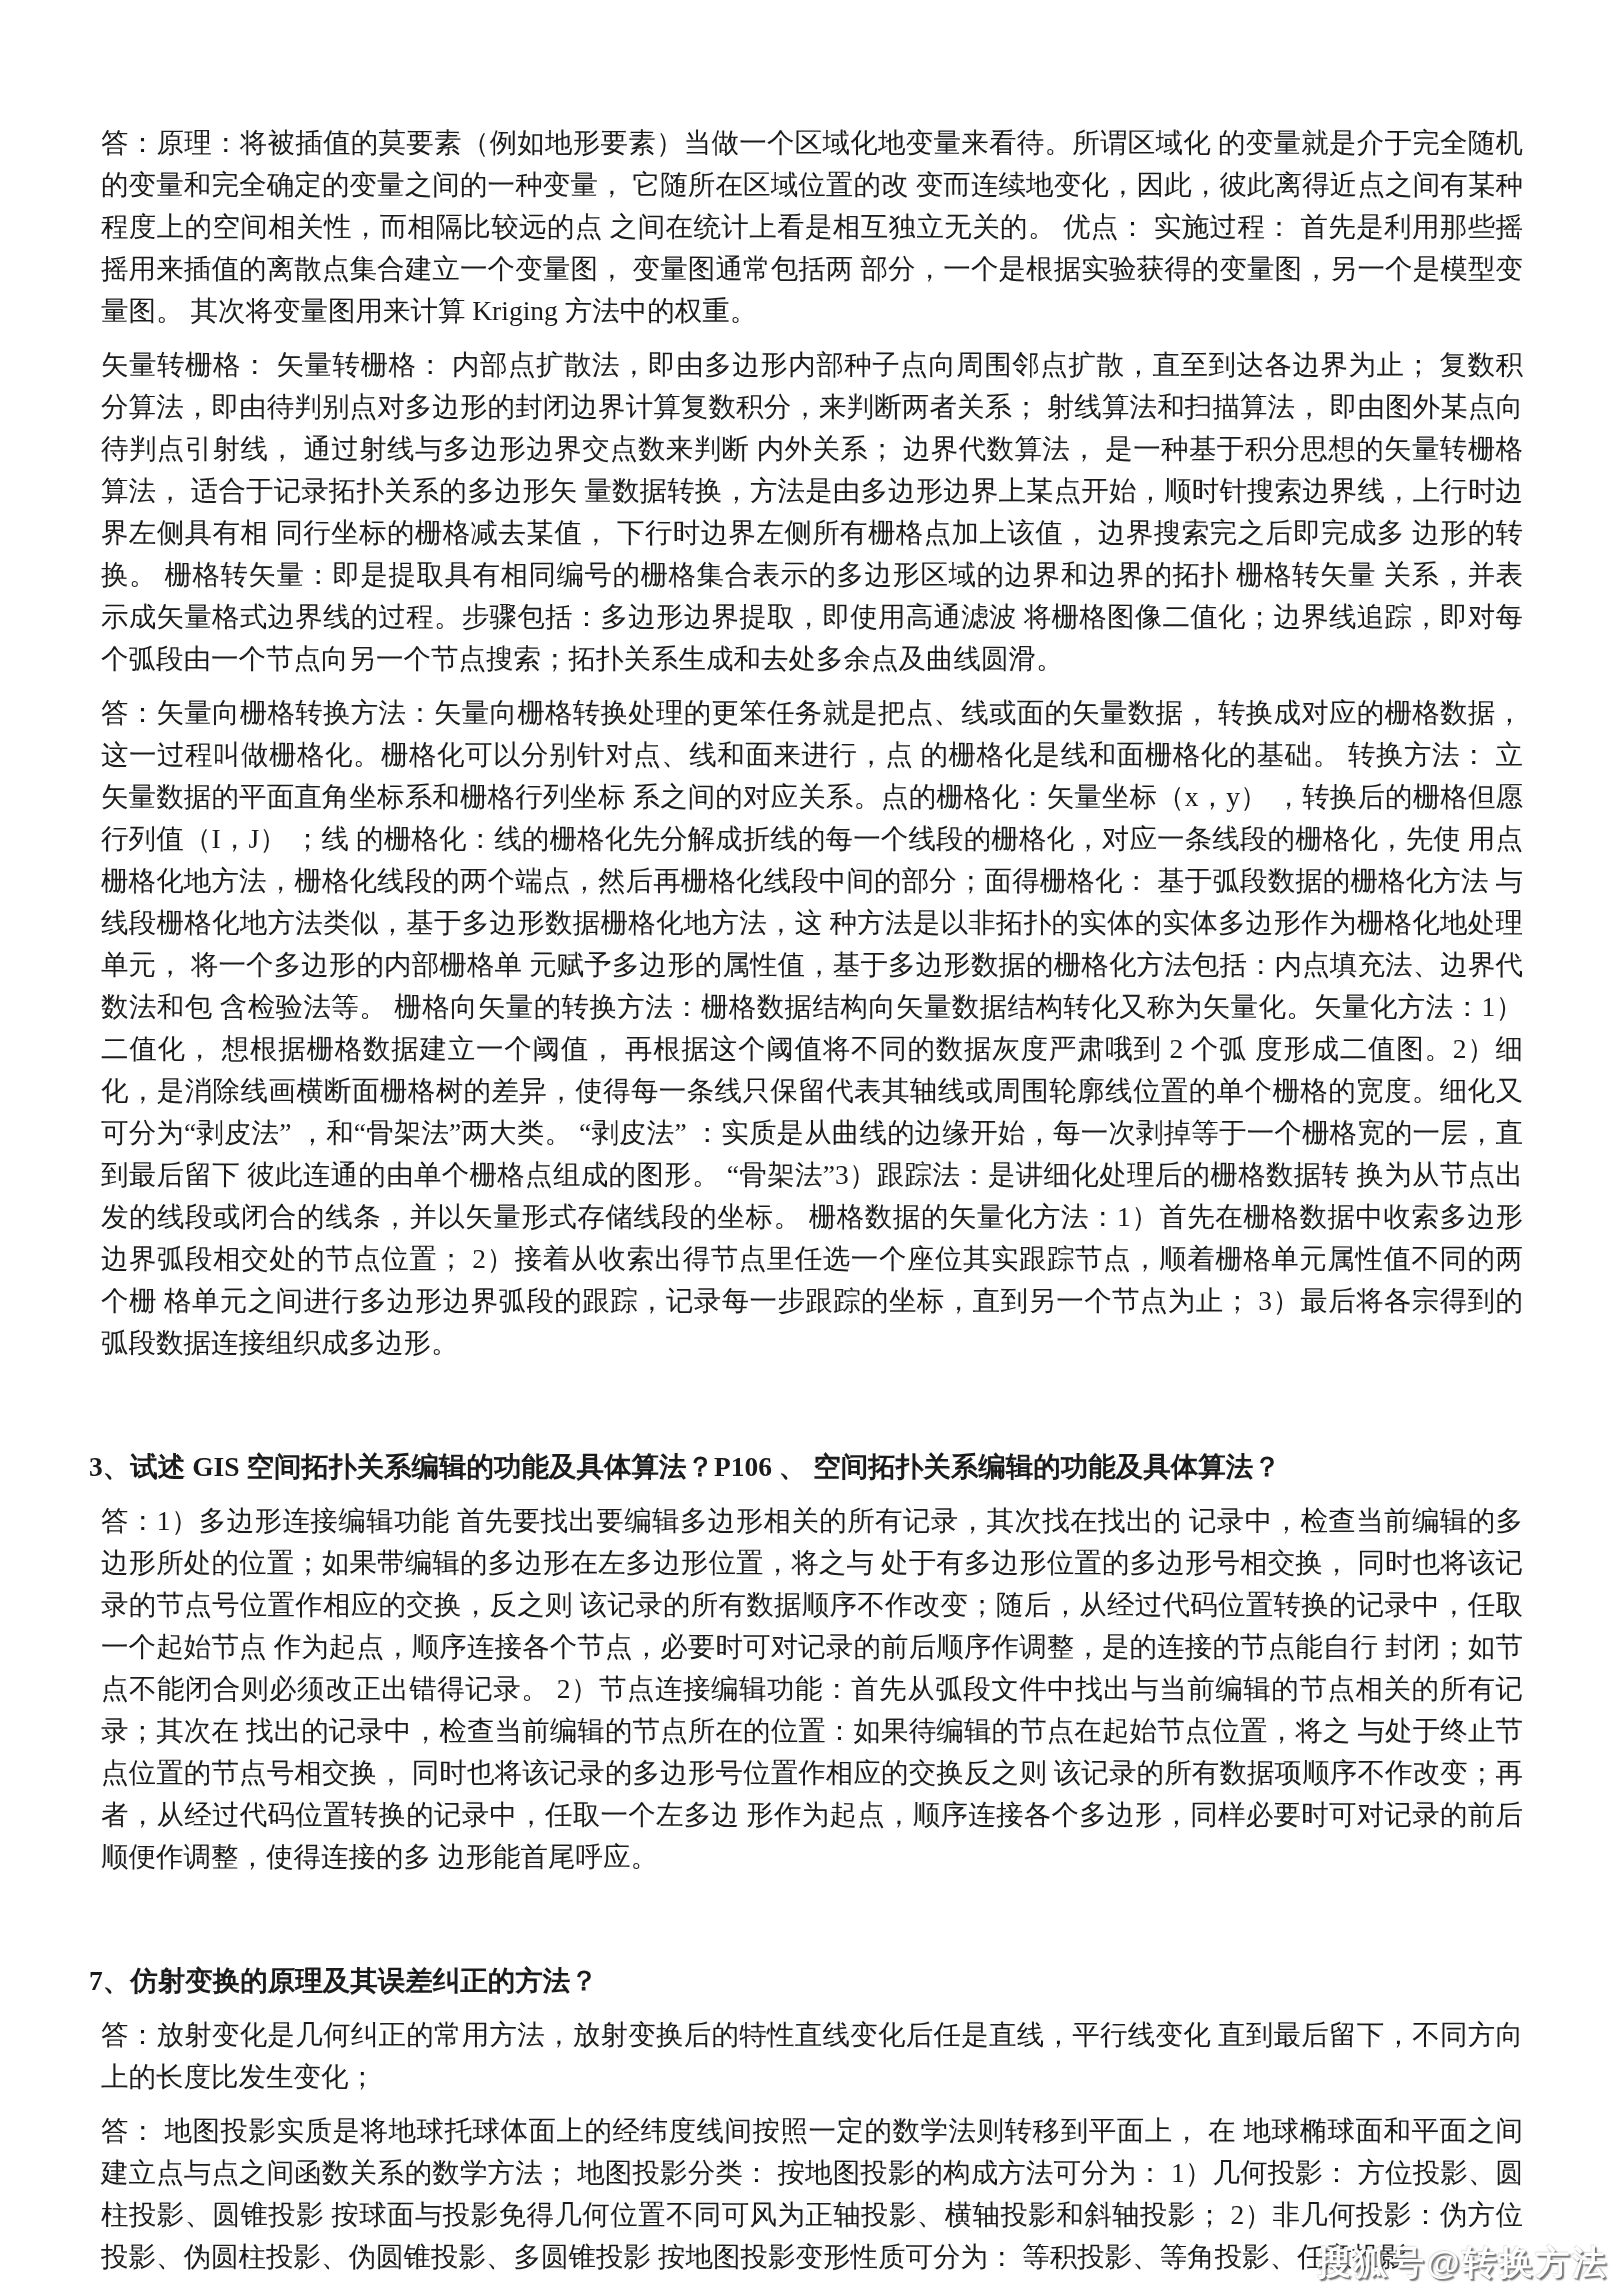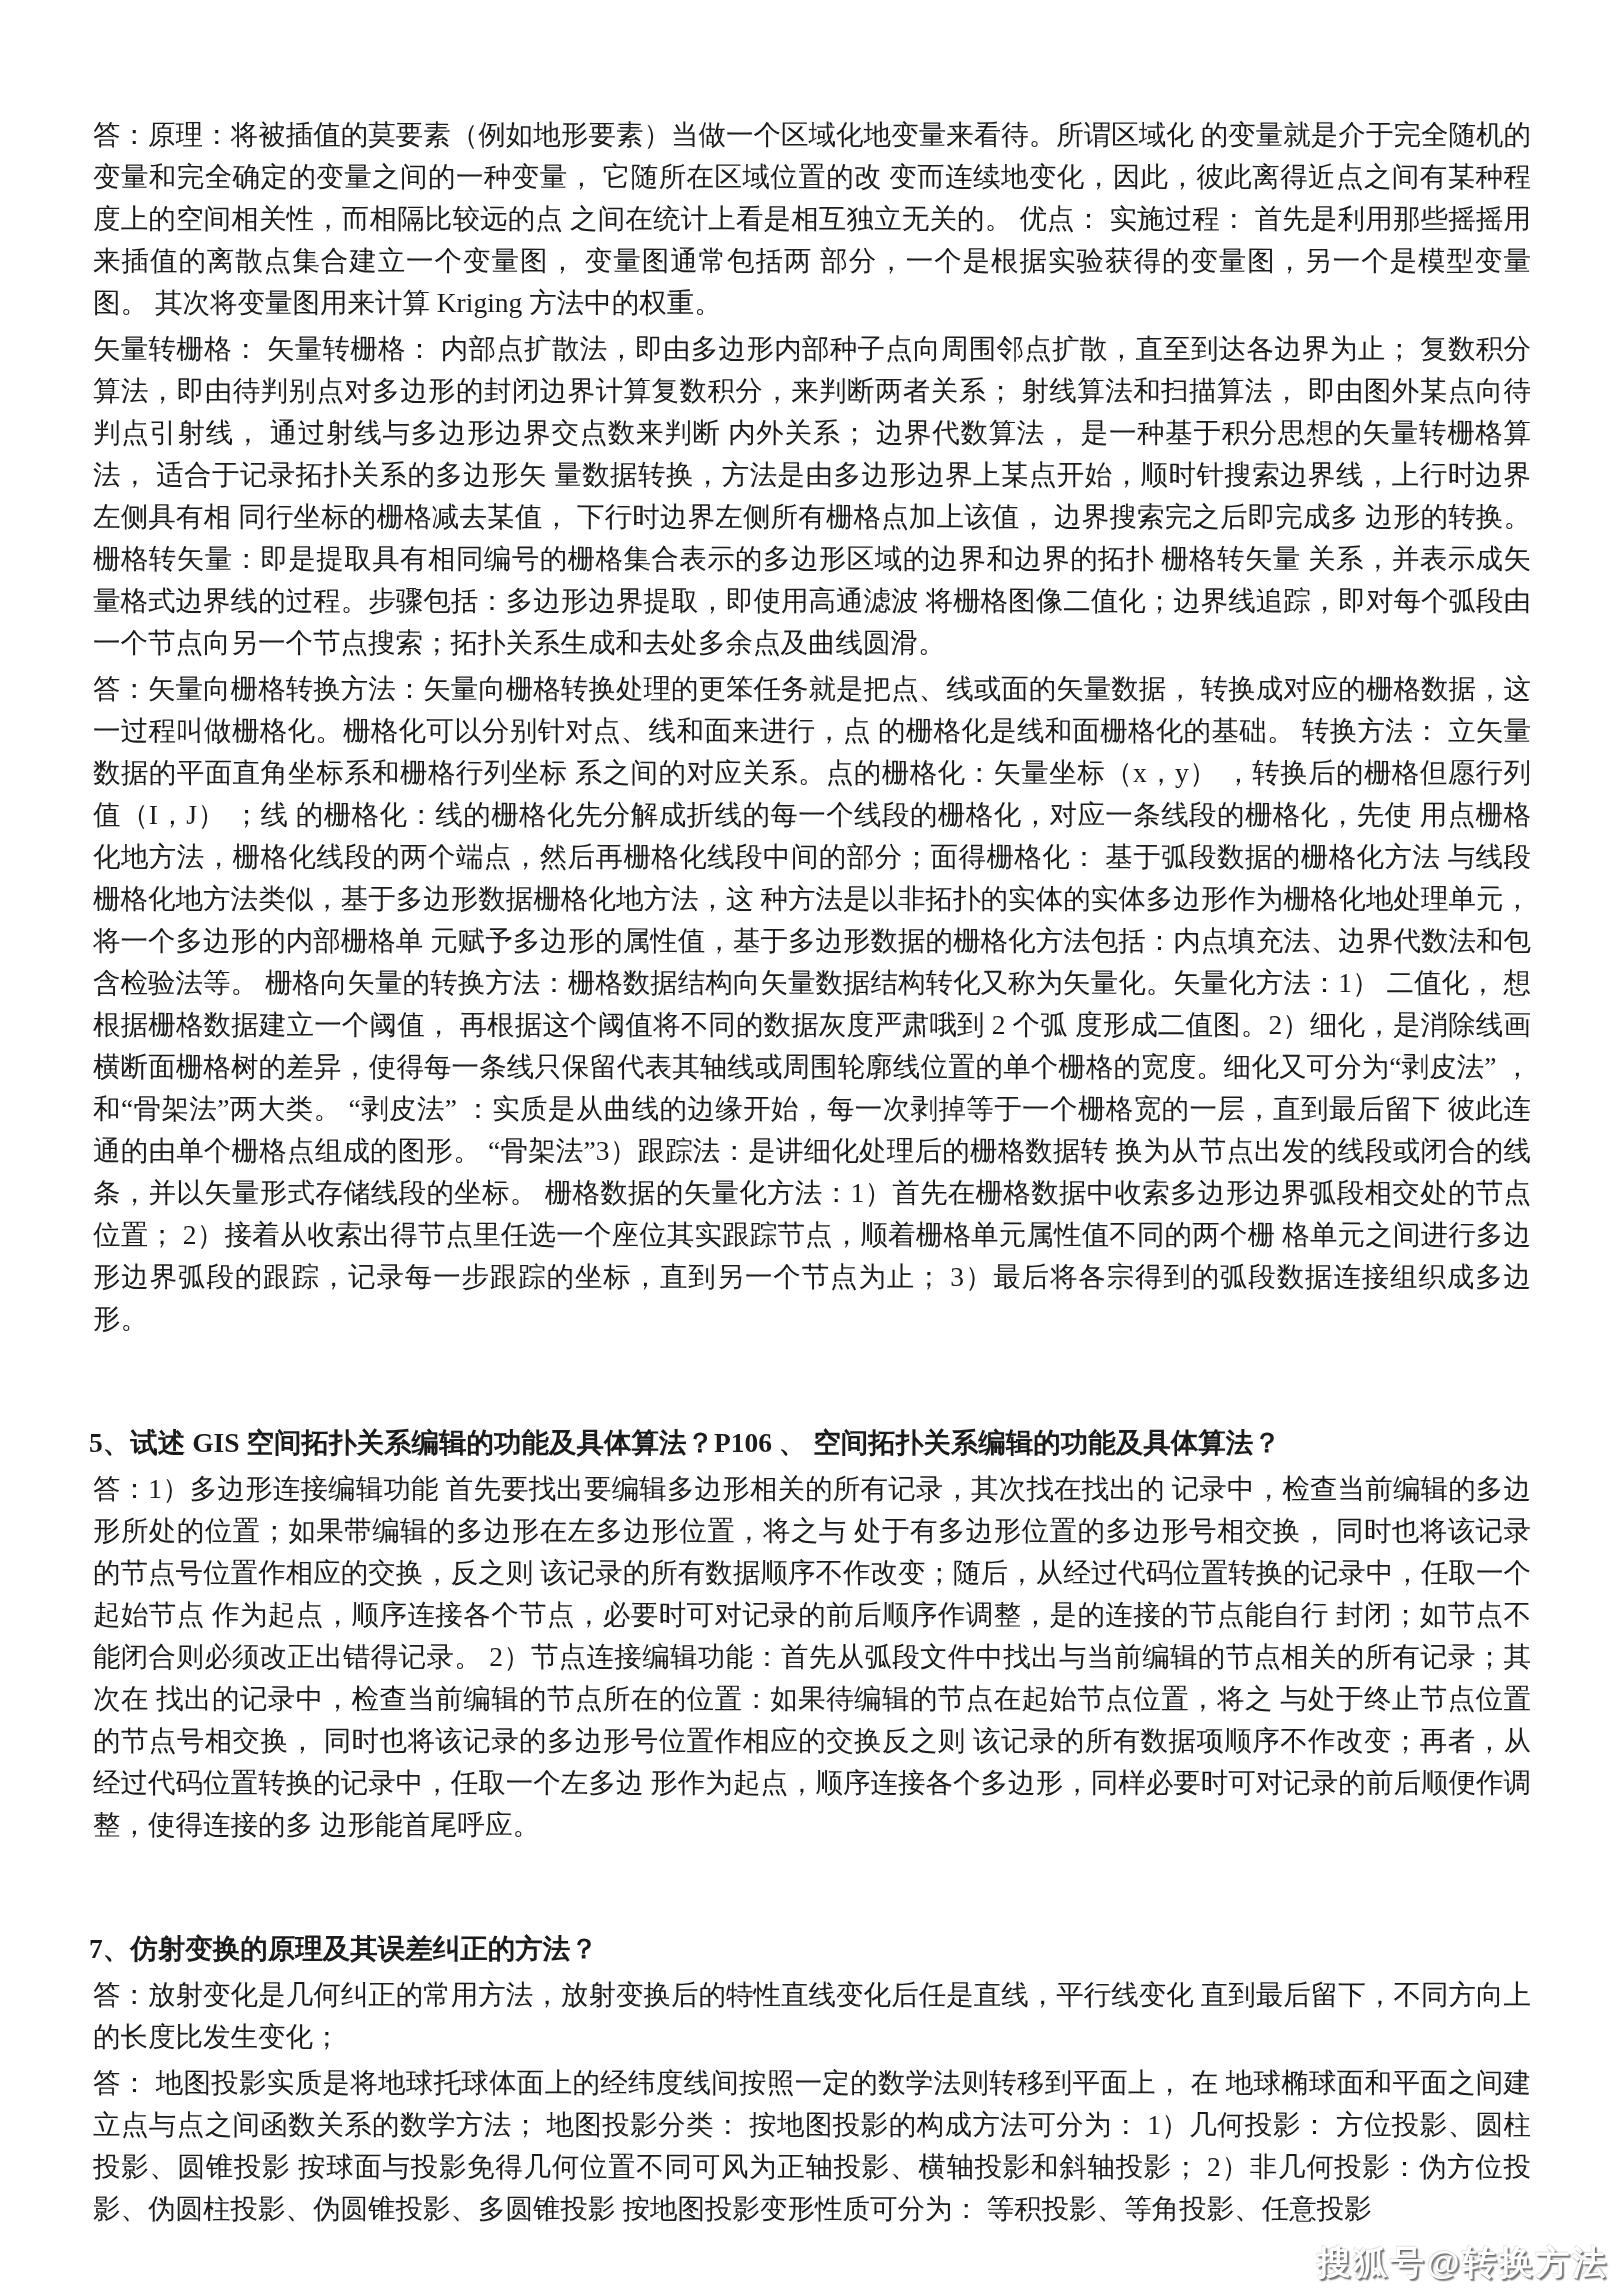--- a/index.html
+++ b/index.html
@@ -19,21 +19,21 @@
   .content {
     position: absolute;
     left: 89px;
     top: 110px;
     width: 1446px;
   }
   .para {
     font-size: 27.5px;
     line-height: 42px;
     text-align: justify;
-    margin: 4px;
+    margin: 12px;
     word-break: break-all;
     font-family: Liberation Serif, serif;
   }
   .qheading {
     font-size: 27.5px;
     line-height: 42px;
     font-weight: 700;
     margin: 82px 0 0 0;
     text-align: left;
   }
@@ -59,21 +59,21 @@
 <div class="page">
   <div class="content">
 
     <p class="para">答：原理：将被插值的莫要素（例如地形要素）当做一个区域化地变量来看待。所谓区域化 的变量就是介于完全随机的变量和完全确定的变量之间的一种变量， 它随所在区域位置的改 变而连续地变化，因此，彼此离得近点之间有某种程度上的空间相关性，而相隔比较远的点 之间在统计上看是相互独立无关的。 优点： 实施过程： 首先是利用那些摇摇用来插值的离散点集合建立一个变量图， 变量图通常包括两 部分，一个是根据实验获得的变量图，另一个是模型变量图。 其次将变量图用来计算 Kriging 方法中的权重。</p>
 
 
     <p class="para">矢量转栅格： 矢量转栅格： 内部点扩散法，即由多边形内部种子点向周围邻点扩散，直至到达各边界为止； 复数积分算法，即由待判别点对多边形的封闭边界计算复数积分，来判断两者关系； 射线算法和扫描算法， 即由图外某点向待判点引射线， 通过射线与多边形边界交点数来判断 内外关系； 边界代数算法， 是一种基于积分思想的矢量转栅格算法， 适合于记录拓扑关系的多边形矢 量数据转换，方法是由多边形边界上某点开始，顺时针搜索边界线，上行时边界左侧具有相 同行坐标的栅格减去某值， 下行时边界左侧所有栅格点加上该值， 边界搜索完之后即完成多 边形的转换。 栅格转矢量：即是提取具有相同编号的栅格集合表示的多边形区域的边界和边界的拓扑 栅格转矢量 关系，并表示成矢量格式边界线的过程。步骤包括：多边形边界提取，即使用高通滤波 将栅格图像二值化；边界线追踪，即对每个弧段由一个节点向另一个节点搜索；拓扑关系生成和去处多余点及曲线圆滑。</p>
 
     <p class="para">答：矢量向栅格转换方法：矢量向栅格转换处理的更笨任务就是把点、线或面的矢量数据， 转换成对应的栅格数据，这一过程叫做栅格化。栅格化可以分别针对点、线和面来进行，点 的栅格化是线和面栅格化的基础。 转换方法： 立矢量数据的平面直角坐标系和栅格行列坐标 系之间的对应关系。点的栅格化：矢量坐标（x，y） ，转换后的栅格但愿行列值（I，J） ；线 的栅格化：线的栅格化先分解成折线的每一个线段的栅格化，对应一条线段的栅格化，先使 用点栅格化地方法，栅格化线段的两个端点，然后再栅格化线段中间的部分；面得栅格化： 基于弧段数据的栅格化方法 与线段栅格化地方法类似，基于多边形数据栅格化地方法，这 种方法是以非拓扑的实体的实体多边形作为栅格化地处理单元， 将一个多边形的内部栅格单 元赋予多边形的属性值，基于多边形数据的栅格化方法包括：内点填充法、边界代数法和包 含检验法等。 栅格向矢量的转换方法：栅格数据结构向矢量数据结构转化又称为矢量化。矢量化方法：1） 二值化， 想根据栅格数据建立一个阈值， 再根据这个阈值将不同的数据灰度严肃哦到 2 个弧 度形成二值图。2）细化，是消除线画横断面栅格树的差异，使得每一条线只保留代表其轴线或周围轮廓线位置的单个栅格的宽度。细化又可分为“剥皮法” ，和“骨架法”两大类。 “剥皮法” ：实质是从曲线的边缘开始，每一次剥掉等于一个栅格宽的一层，直到最后留下 彼此连通的由单个栅格点组成的图形。 “骨架法”3）跟踪法：是讲细化处理后的栅格数据转 换为从节点出发的线段或闭合的线条，并以矢量形式存储线段的坐标。 栅格数据的矢量化方法：1）首先在栅格数据中收索多边形边界弧段相交处的节点位置； 2）接着从收索出得节点里任选一个座位其实跟踪节点，顺着栅格单元属性值不同的两个栅 格单元之间进行多边形边界弧段的跟踪，记录每一步跟踪的坐标，直到另一个节点为止； 3）最后将各宗得到的弧段数据连接组织成多边形。</p>
 
-    <h2 class="qheading">5、试述 GIS 空间拓扑关系编辑的功能及具体算法？P106 、 空间拓扑关系编辑的功能及具体算法？</h2>
+    <h2 class="qheading">3、试述 GIS 空间拓扑关系编辑的功能及具体算法？P106 、 空间拓扑关系编辑的功能及具体算法？</h2>
 
     <p class="para">答：1）多边形连接编辑功能 首先要找出要编辑多边形相关的所有记录，其次找在找出的 记录中，检查当前编辑的多边形所处的位置；如果带编辑的多边形在左多边形位置，将之与 处于有多边形位置的多边形号相交换， 同时也将该记录的节点号位置作相应的交换，反之则 该记录的所有数据顺序不作改变；随后，从经过代码位置转换的记录中，任取一个起始节点 作为起点，顺序连接各个节点，必要时可对记录的前后顺序作调整，是的连接的节点能自行 封闭；如节点不能闭合则必须改正出错得记录。 2）节点连接编辑功能：首先从弧段文件中找出与当前编辑的节点相关的所有记录；其次在 找出的记录中，检查当前编辑的节点所在的位置：如果待编辑的节点在起始节点位置，将之 与处于终止节点位置的节点号相交换， 同时也将该记录的多边形号位置作相应的交换反之则 该记录的所有数据项顺序不作改变；再者，从经过代码位置转换的记录中，任取一个左多边 形作为起点，顺序连接各个多边形，同样必要时可对记录的前后顺便作调整，使得连接的多 边形能首尾呼应。</p>
 
     <h2 class="qheading">7、仿射变换的原理及其误差纠正的方法？</h2>
 
     <p class="para">答：放射变化是几何纠正的常用方法，放射变换后的特性直线变化后任是直线，平行线变化 直到最后留下，不同方向上的长度比发生变化；</p>
 
 
     <p class="para">答： 地图投影实质是将地球托球体面上的经纬度线间按照一定的数学法则转移到平面上， 在 地球椭球面和平面之间建立点与点之间函数关系的数学方法； 地图投影分类： 按地图投影的构成方法可分为： 1）几何投影： 方位投影、圆柱投影、圆锥投影 按球面与投影免得几何位置不同可风为正轴投影、横轴投影和斜轴投影； 2）非几何投影：伪方位投影、伪圆柱投影、伪圆锥投影、多圆锥投影 按地图投影变形性质可分为： 等积投影、等角投影、任意投影</p>
 

